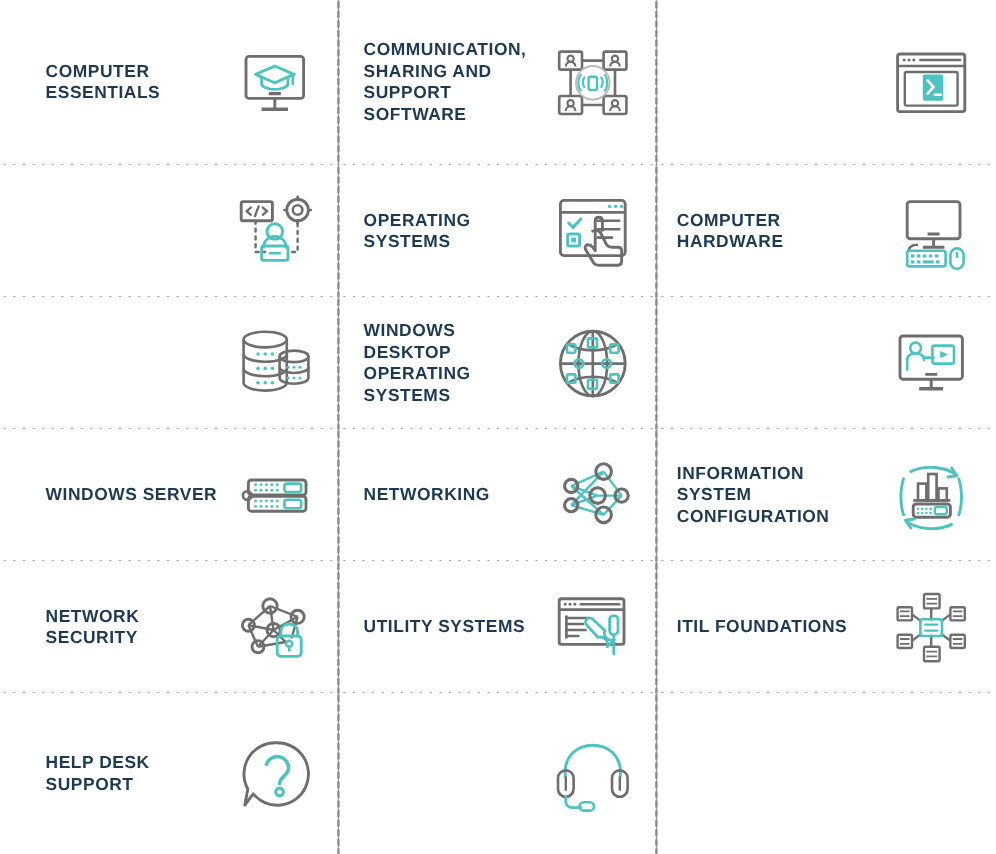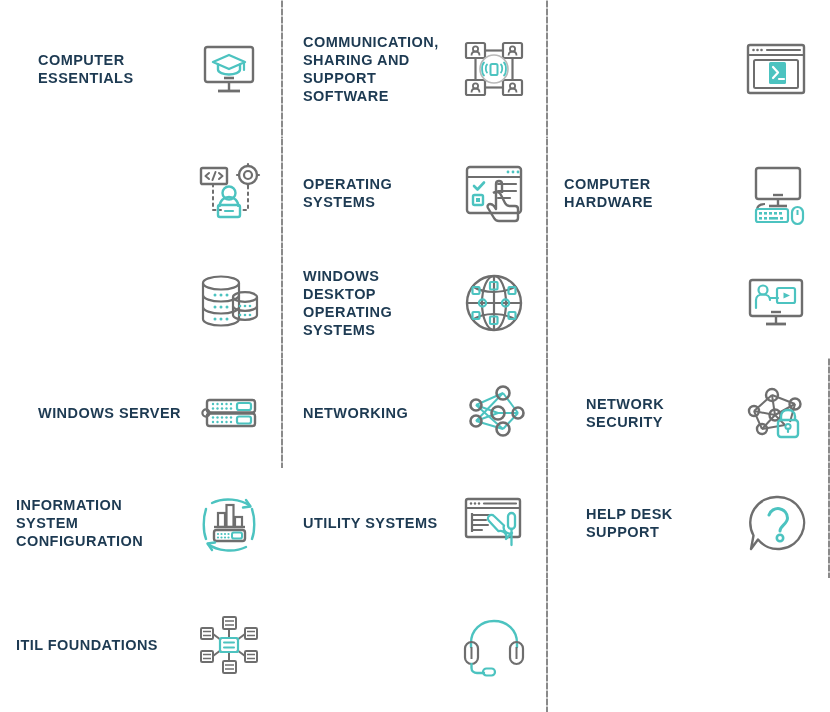--- a/index.html
+++ b/index.html
@@ -367,51 +367,20 @@
           <circle cx="18" cy="44" r="5.5"></circle>
           <circle cx="45" cy="16" r="6.5"></circle>
           <circle cx="40" cy="36" r="6.5"></circle>
           <circle cx="45" cy="52" r="6.5"></circle>
           <circle cx="60" cy="36" r="5.5"></circle>
         </g>
       </svg>
     </div>
   </div>
 
-  <div class="cell c0 hb col1">
-    <div class="label">NETWORK SECURITY</div>
-    <div class="icon">
-      <svg viewBox="0 0 72 72">
-        <g class="g" stroke-width="2" fill="none">
-          <line x1="14" y1="34" x2="32" y2="18"></line>
-          <line x1="14" y1="34" x2="35" y2="38"></line>
-          <line x1="14" y1="34" x2="22" y2="52"></line>
-          <line x1="32" y1="18" x2="35" y2="38"></line>
-          <line x1="32" y1="18" x2="55" y2="27"></line>
-          <line x1="35" y1="38" x2="55" y2="27"></line>
-          <line x1="35" y1="38" x2="22" y2="52"></line>
-          <line x1="22" y1="52" x2="45" y2="48"></line>
-          <line x1="35" y1="38" x2="45" y2="48"></line>
-          <line x1="55" y1="27" x2="50" y2="45"></line>
-        </g>
-        <g class="nf g" stroke-width="2.4" fill="#ffffff">
-          <circle cx="14" cy="34" r="5"></circle>
-          <circle cx="32" cy="18" r="6"></circle>
-          <circle cx="35" cy="38" r="5.5"></circle>
-          <circle cx="22" cy="52" r="5"></circle>
-          <circle cx="55" cy="27" r="5.5"></circle>
-        </g>
-        <path class="nf t" d="M41 44 v-4.5 c0-4 3-6.5 7-6.5 s7 2.5 7 6.5 V44" stroke-width="2.4"></path>
-        <rect class="nf t" x="38" y="43" width="20" height="17" rx="3" stroke-width="2.4" fill="#ffffff"></rect>
-        <circle class="nf t" cx="48" cy="49.5" r="2.6" stroke-width="2"></circle>
-        <line class="t" x1="48" y1="51.5" x2="48" y2="55" stroke-width="2.2" stroke-linecap="round"></line>
-      </svg>
-    </div>
-  </div>
-
   <div class="cell hb col3">
     <div class="label">INFORMATION
 SYSTEM
 CONFIGURATION</div>
     <div class="icon">
       <svg viewBox="0 0 72 72">
         <g class="nf g" stroke-width="2.2">
           <rect x="25" y="26" width="7" height="14"></rect>
           <rect x="33.5" y="18" width="7" height="22"></rect>
           <rect x="42" y="30" width="7" height="10"></rect>
@@ -434,20 +403,51 @@
           <path d="M53 13 l4.5 6.5 l-7.5 1"></path>
           <path d="M53 60 c-12 6-29 4-38-3"></path>
           <path d="M19 63 l-4.5-6.5 l7.5-1"></path>
           <path d="M13 22 c-3 9-3 22 0 30"></path>
           <path d="M59 22 c3 9 3 22 0 30"></path>
         </g>
       </svg>
     </div>
   </div>
 
+  <div class="cell c0 hb col1">
+    <div class="label">NETWORK SECURITY</div>
+    <div class="icon">
+      <svg viewBox="0 0 72 72">
+        <g class="g" stroke-width="2" fill="none">
+          <line x1="14" y1="34" x2="32" y2="18"></line>
+          <line x1="14" y1="34" x2="35" y2="38"></line>
+          <line x1="14" y1="34" x2="22" y2="52"></line>
+          <line x1="32" y1="18" x2="35" y2="38"></line>
+          <line x1="32" y1="18" x2="55" y2="27"></line>
+          <line x1="35" y1="38" x2="55" y2="27"></line>
+          <line x1="35" y1="38" x2="22" y2="52"></line>
+          <line x1="22" y1="52" x2="45" y2="48"></line>
+          <line x1="35" y1="38" x2="45" y2="48"></line>
+          <line x1="55" y1="27" x2="50" y2="45"></line>
+        </g>
+        <g class="nf g" stroke-width="2.4" fill="#ffffff">
+          <circle cx="14" cy="34" r="5"></circle>
+          <circle cx="32" cy="18" r="6"></circle>
+          <circle cx="35" cy="38" r="5.5"></circle>
+          <circle cx="22" cy="52" r="5"></circle>
+          <circle cx="55" cy="27" r="5.5"></circle>
+        </g>
+        <path class="nf t" d="M41 44 v-4.5 c0-4 3-6.5 7-6.5 s7 2.5 7 6.5 V44" stroke-width="2.4"></path>
+        <rect class="nf t" x="38" y="43" width="20" height="17" rx="3" stroke-width="2.4" fill="#ffffff"></rect>
+        <circle class="nf t" cx="48" cy="49.5" r="2.6" stroke-width="2"></circle>
+        <line class="t" x1="48" y1="51.5" x2="48" y2="55" stroke-width="2.2" stroke-linecap="round"></line>
+      </svg>
+    </div>
+  </div>
+
   <div class="cell c1 hb col2">
     <div class="label">UTILITY SYSTEMS</div>
     <div class="icon">
       <svg viewBox="0 0 72 72">
         <rect class="nf g" x="8" y="12" width="54" height="38" rx="2" stroke-width="2.4"></rect>
         <line class="g" x1="8" y1="21" x2="62" y2="21" stroke-width="2.2"></line>
         <g class="fg">
           <circle cx="13" cy="16.5" r="1.2"></circle>
             <circle cx="17" cy="16.5" r="1.2"></circle>
             <circle cx="21" cy="16.5" r="1.2"></circle>
@@ -456,31 +456,20 @@
         <g class="g" stroke-width="2" stroke-linecap="round">
           <line x1="14" y1="28" x2="32" y2="28"></line>
           <line x1="14" y1="33" x2="28" y2="33"></line>
           <line x1="14" y1="38" x2="30" y2="38"></line>
           <line x1="14" y1="43" x2="24" y2="43"></line>
         </g>
         <line class="g" x1="14" y1="26" x2="14" y2="45" stroke-width="2.2"></line>
         <path class="nf t" d="M38 30 a6 6 0 0 0 7.5 7.8 L55 48 a3.5 3.5 0 0 1-5 5 L40 43.5 A6 6 0 0 0 32 36 z" stroke-width="2.3" stroke-linejoin="round" transform="rotate(180 43 41)"></path>
         <rect class="nf t" x="50" y="26" width="7" height="16" rx="3.5" stroke-width="2.3"></rect>
         <line class="t" x1="53.5" y1="42" x2="53.5" y2="58" stroke-width="2.3" stroke-linecap="round"></line>
-      </svg>
-    </div>
-  </div>
-
-  <div class="cell c0 col1">
-    <div class="label">HELP DESK SUPPORT</div>
-    <div class="icon">
-      <svg viewBox="0 0 72 72">
-        <path class="nf g" d="M38 10 a26 26 0 1 1-20 42.5 L11 62 l2.5-13.5 A26 26 0 0 1 38 10 z" stroke-width="2.4" stroke-linejoin="round"></path>
-        <path class="nf t" d="M29 28 a9.5 9.5 0 0 1 18.5 3 c0 6-7.5 7.5-7.5 13" stroke-width="3" stroke-linecap="round"></path>
-        <circle class="nf t" cx="40" cy="51" r="3.2" stroke-width="2.6"></circle>
       </svg>
     </div>
   </div>
 
   <div class="cell hb col3">
     <div class="label">ITIL FOUNDATIONS</div>
     <div class="icon">
       <svg viewBox="0 0 72 72">
         <g class="g" stroke-width="2">
           <line x1="36" y1="20" x2="36" y2="30"></line>
@@ -514,20 +503,31 @@
         </g>
         <rect class="nf t" x="27" y="29" width="18" height="14" rx="1.6" stroke-width="2.2" fill="#ffffff"></rect>
         <g class="t" stroke-width="2" stroke-linecap="round">
           <line x1="31" y1="33.5" x2="41" y2="33.5"></line>
           <line x1="31" y1="38.5" x2="41" y2="38.5"></line>
         </g>
       </svg>
     </div>
   </div>
 
+  <div class="cell c0 col1">
+    <div class="label">HELP DESK SUPPORT</div>
+    <div class="icon">
+      <svg viewBox="0 0 72 72">
+        <path class="nf g" d="M38 10 a26 26 0 1 1-20 42.5 L11 62 l2.5-13.5 A26 26 0 0 1 38 10 z" stroke-width="2.4" stroke-linejoin="round"></path>
+        <path class="nf t" d="M29 28 a9.5 9.5 0 0 1 18.5 3 c0 6-7.5 7.5-7.5 13" stroke-width="3" stroke-linecap="round"></path>
+        <circle class="nf t" cx="40" cy="51" r="3.2" stroke-width="2.6"></circle>
+      </svg>
+    </div>
+  </div>
+
   <div class="cell c1 col2">
     <div class="icon">
       <svg viewBox="0 0 72 72">
         <path class="nf t" d="M13 38 v-4 c0-13 10-22 23-22 s23 9 23 22 v4" stroke-width="2.4" stroke-linecap="round"></path>
         <rect class="nf g" x="7" y="33" width="13" height="22" rx="6.5" stroke-width="2.2"></rect>
         <rect class="nf g" x="52" y="33" width="13" height="22" rx="6.5" stroke-width="2.2"></rect>
         <line class="g" x1="13.5" y1="38" x2="13.5" y2="50" stroke-width="2"></line>
         <line class="g" x1="58.5" y1="38" x2="58.5" y2="50" stroke-width="2"></line>
         <path class="nf t" d="M13.5 55 v4 c0 3 2.5 5 5.5 5 h7" stroke-width="2.4" stroke-linecap="round"></path>
         <rect class="nf t" x="25" y="59.5" width="12" height="7" rx="3.5" stroke-width="2.2"></rect>

